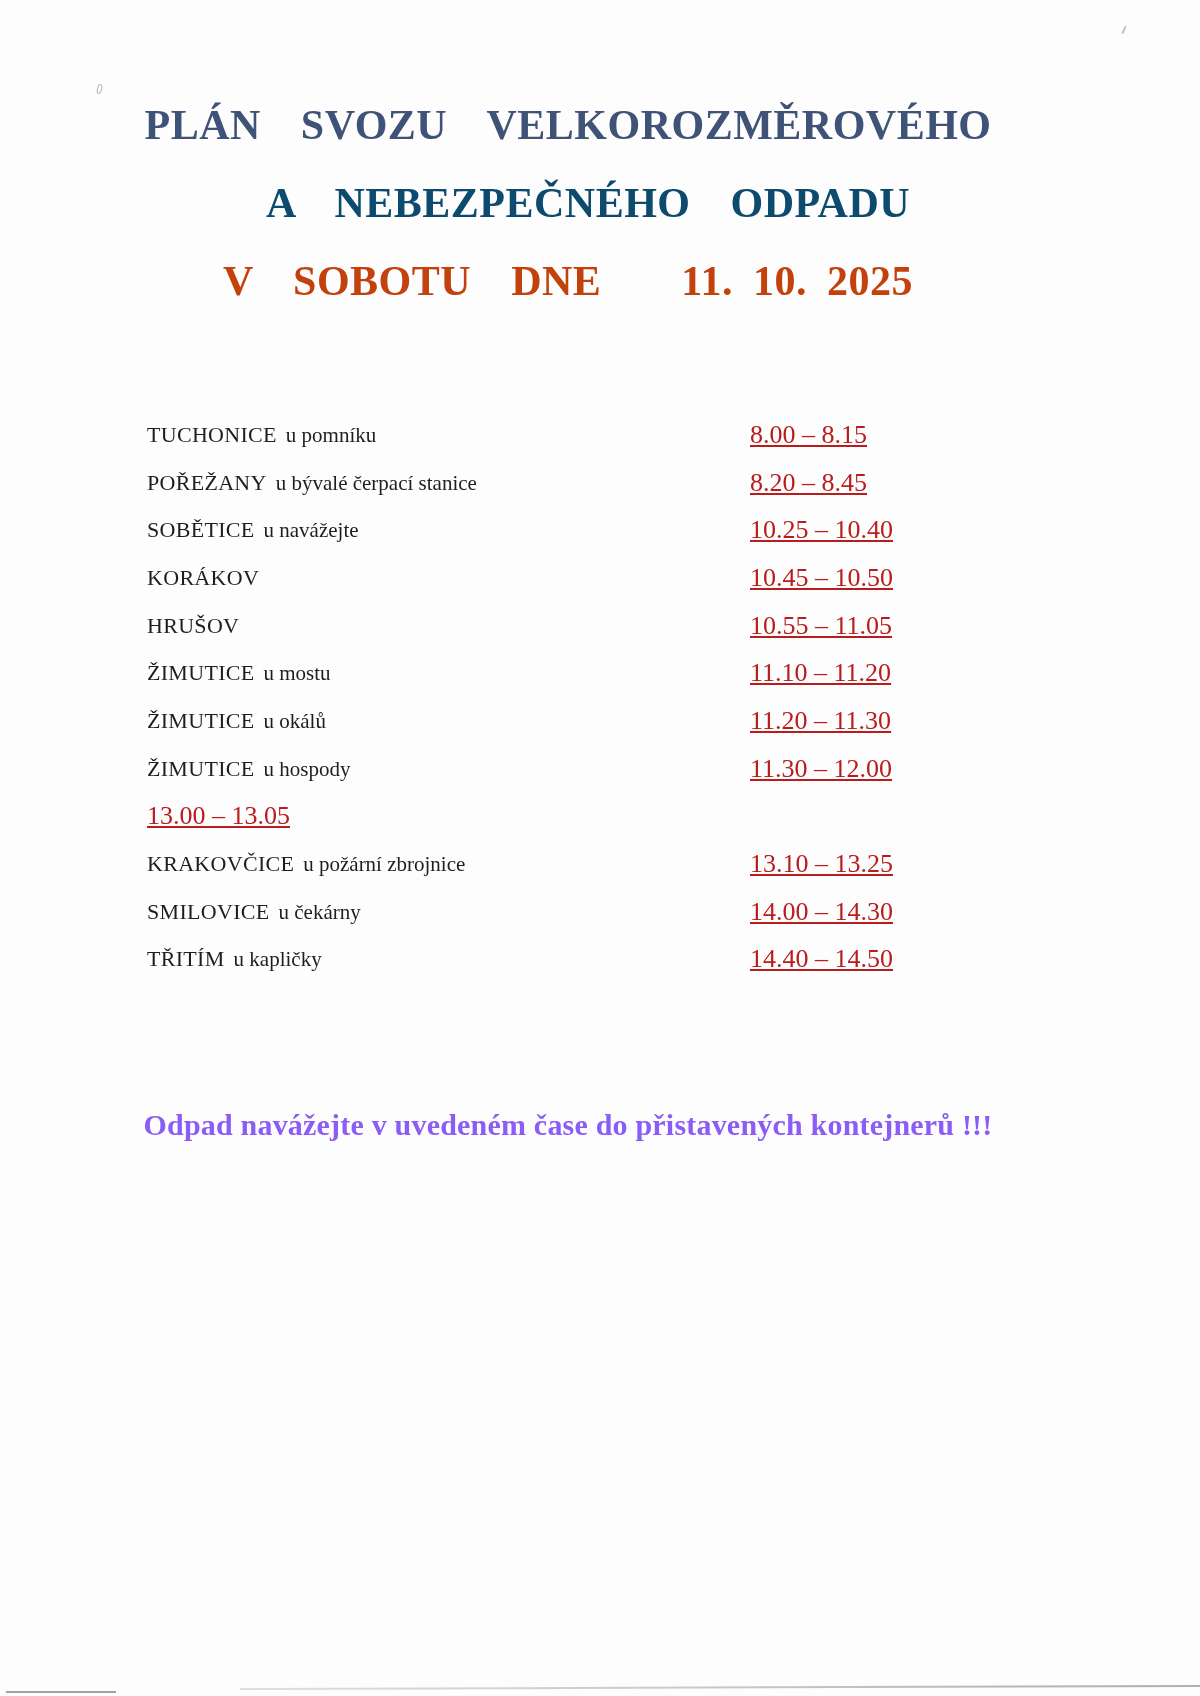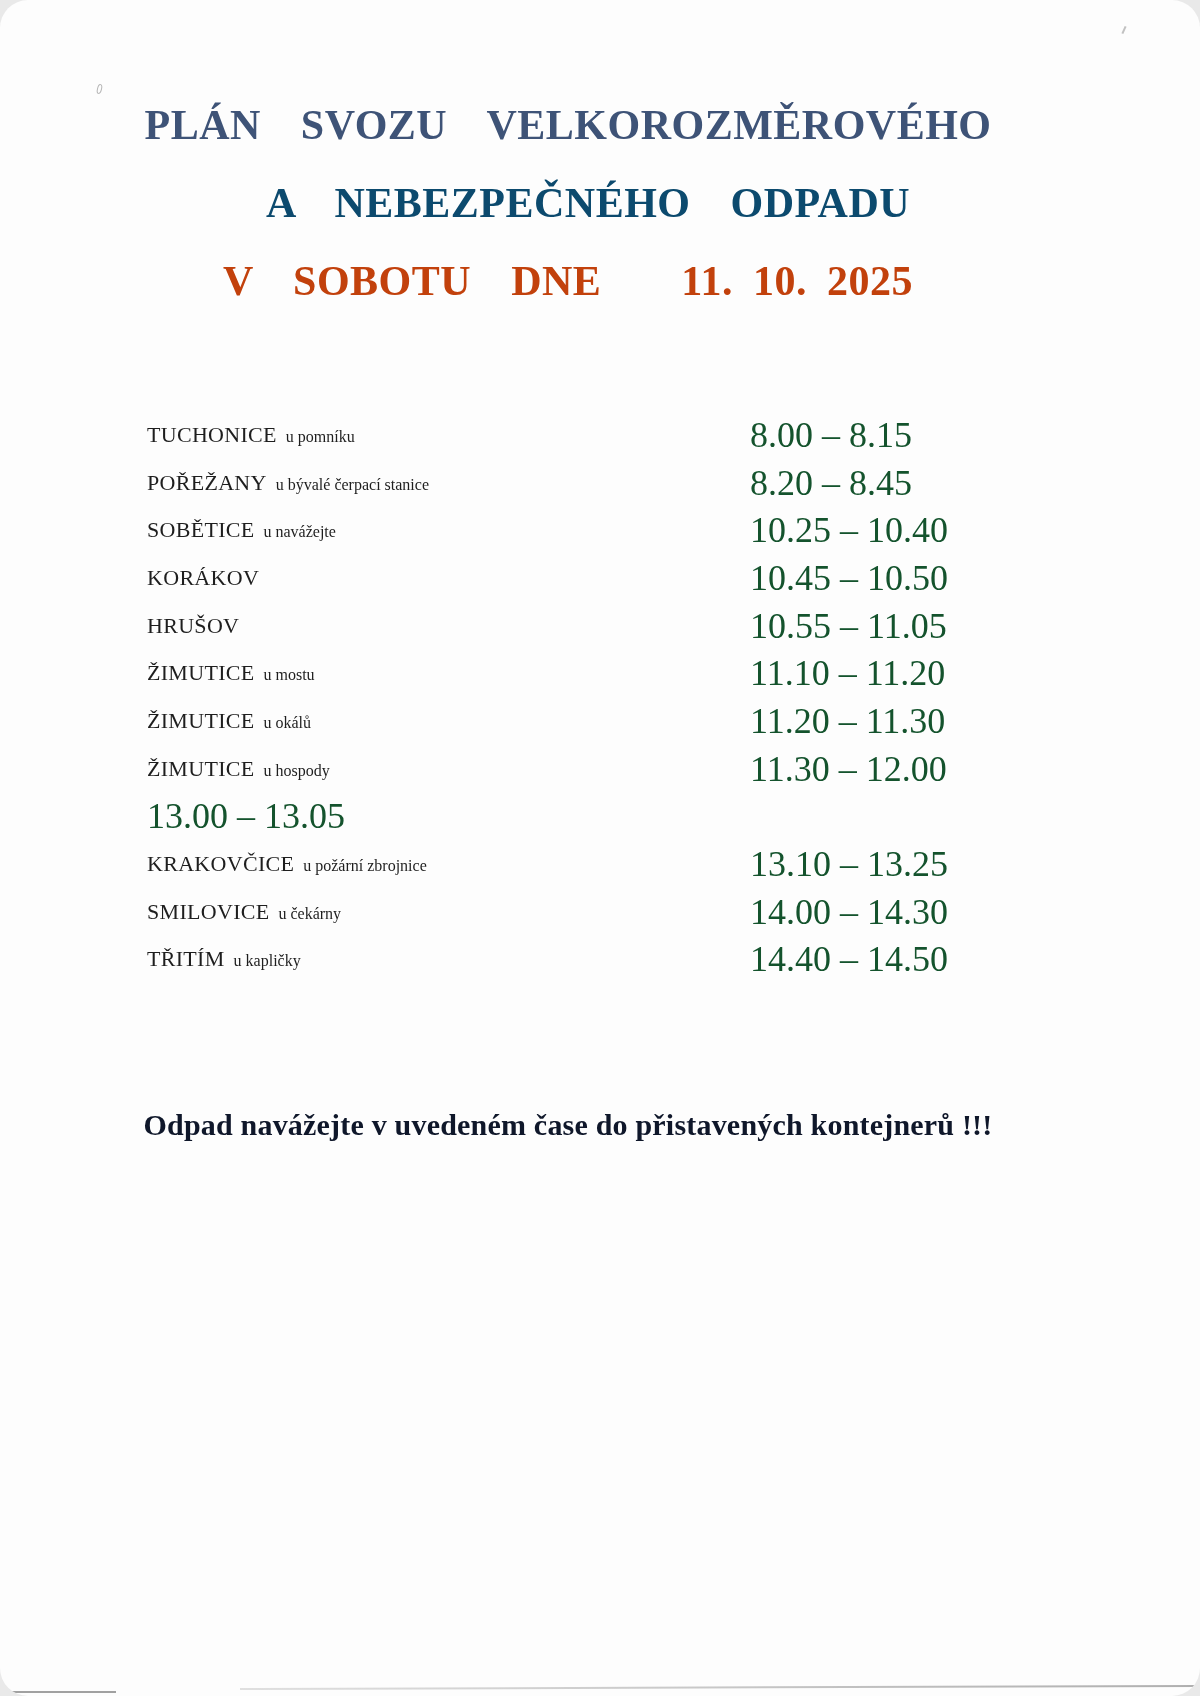--- a/index.html
+++ b/index.html
@@ -7,21 +7,20 @@
   body { font-family: "Liberation Serif", "DejaVu Serif", serif; }
 
   .page {
     position: relative;
     width: 1200px;
     height: 1696px;
     margin: 0 auto;
     background: #fdfdfd;
     overflow: hidden;
     color: #1e1e1e;
-    border-radius: 28px;
   }
 
   
   .title-block {
     margin-top: 86px;
     width: 1136px;           
     text-align: center;
   }
   .title-line {
     font-size: 42px;
@@ -44,39 +43,40 @@
   }
   .cell-place {
     width: 603px;
     white-space: nowrap;
   }
   .place {
     font-size: 22px;
     letter-spacing: 0.3px;
   }
   .detail {
-    font-size: 16px;
+    font-size: 21px;
     margin-left: 9px;
     margin-top: 20px;
   }
   .cell-time {
-    font-size: 36px;
+    font-size: 26px;
     white-space: nowrap;
-    color: #14532d;
+    color: #b91c1c;
+    text-decoration: underline;
   }
 
   
   .footer-note {
     margin-top: 125px;
     width: 1136px;
     text-align: center;
     font-size: 30px;
     font-weight: bold;
     letter-spacing: 0.2px;
-    color: #0f172a;
+    color: #8b5cf6;
     white-space: nowrap;
   }
 
   
   .speck-oval {
     position: absolute;
     left: 97px;
     top: 84px;
     width: 5px;
     height: 10px;

